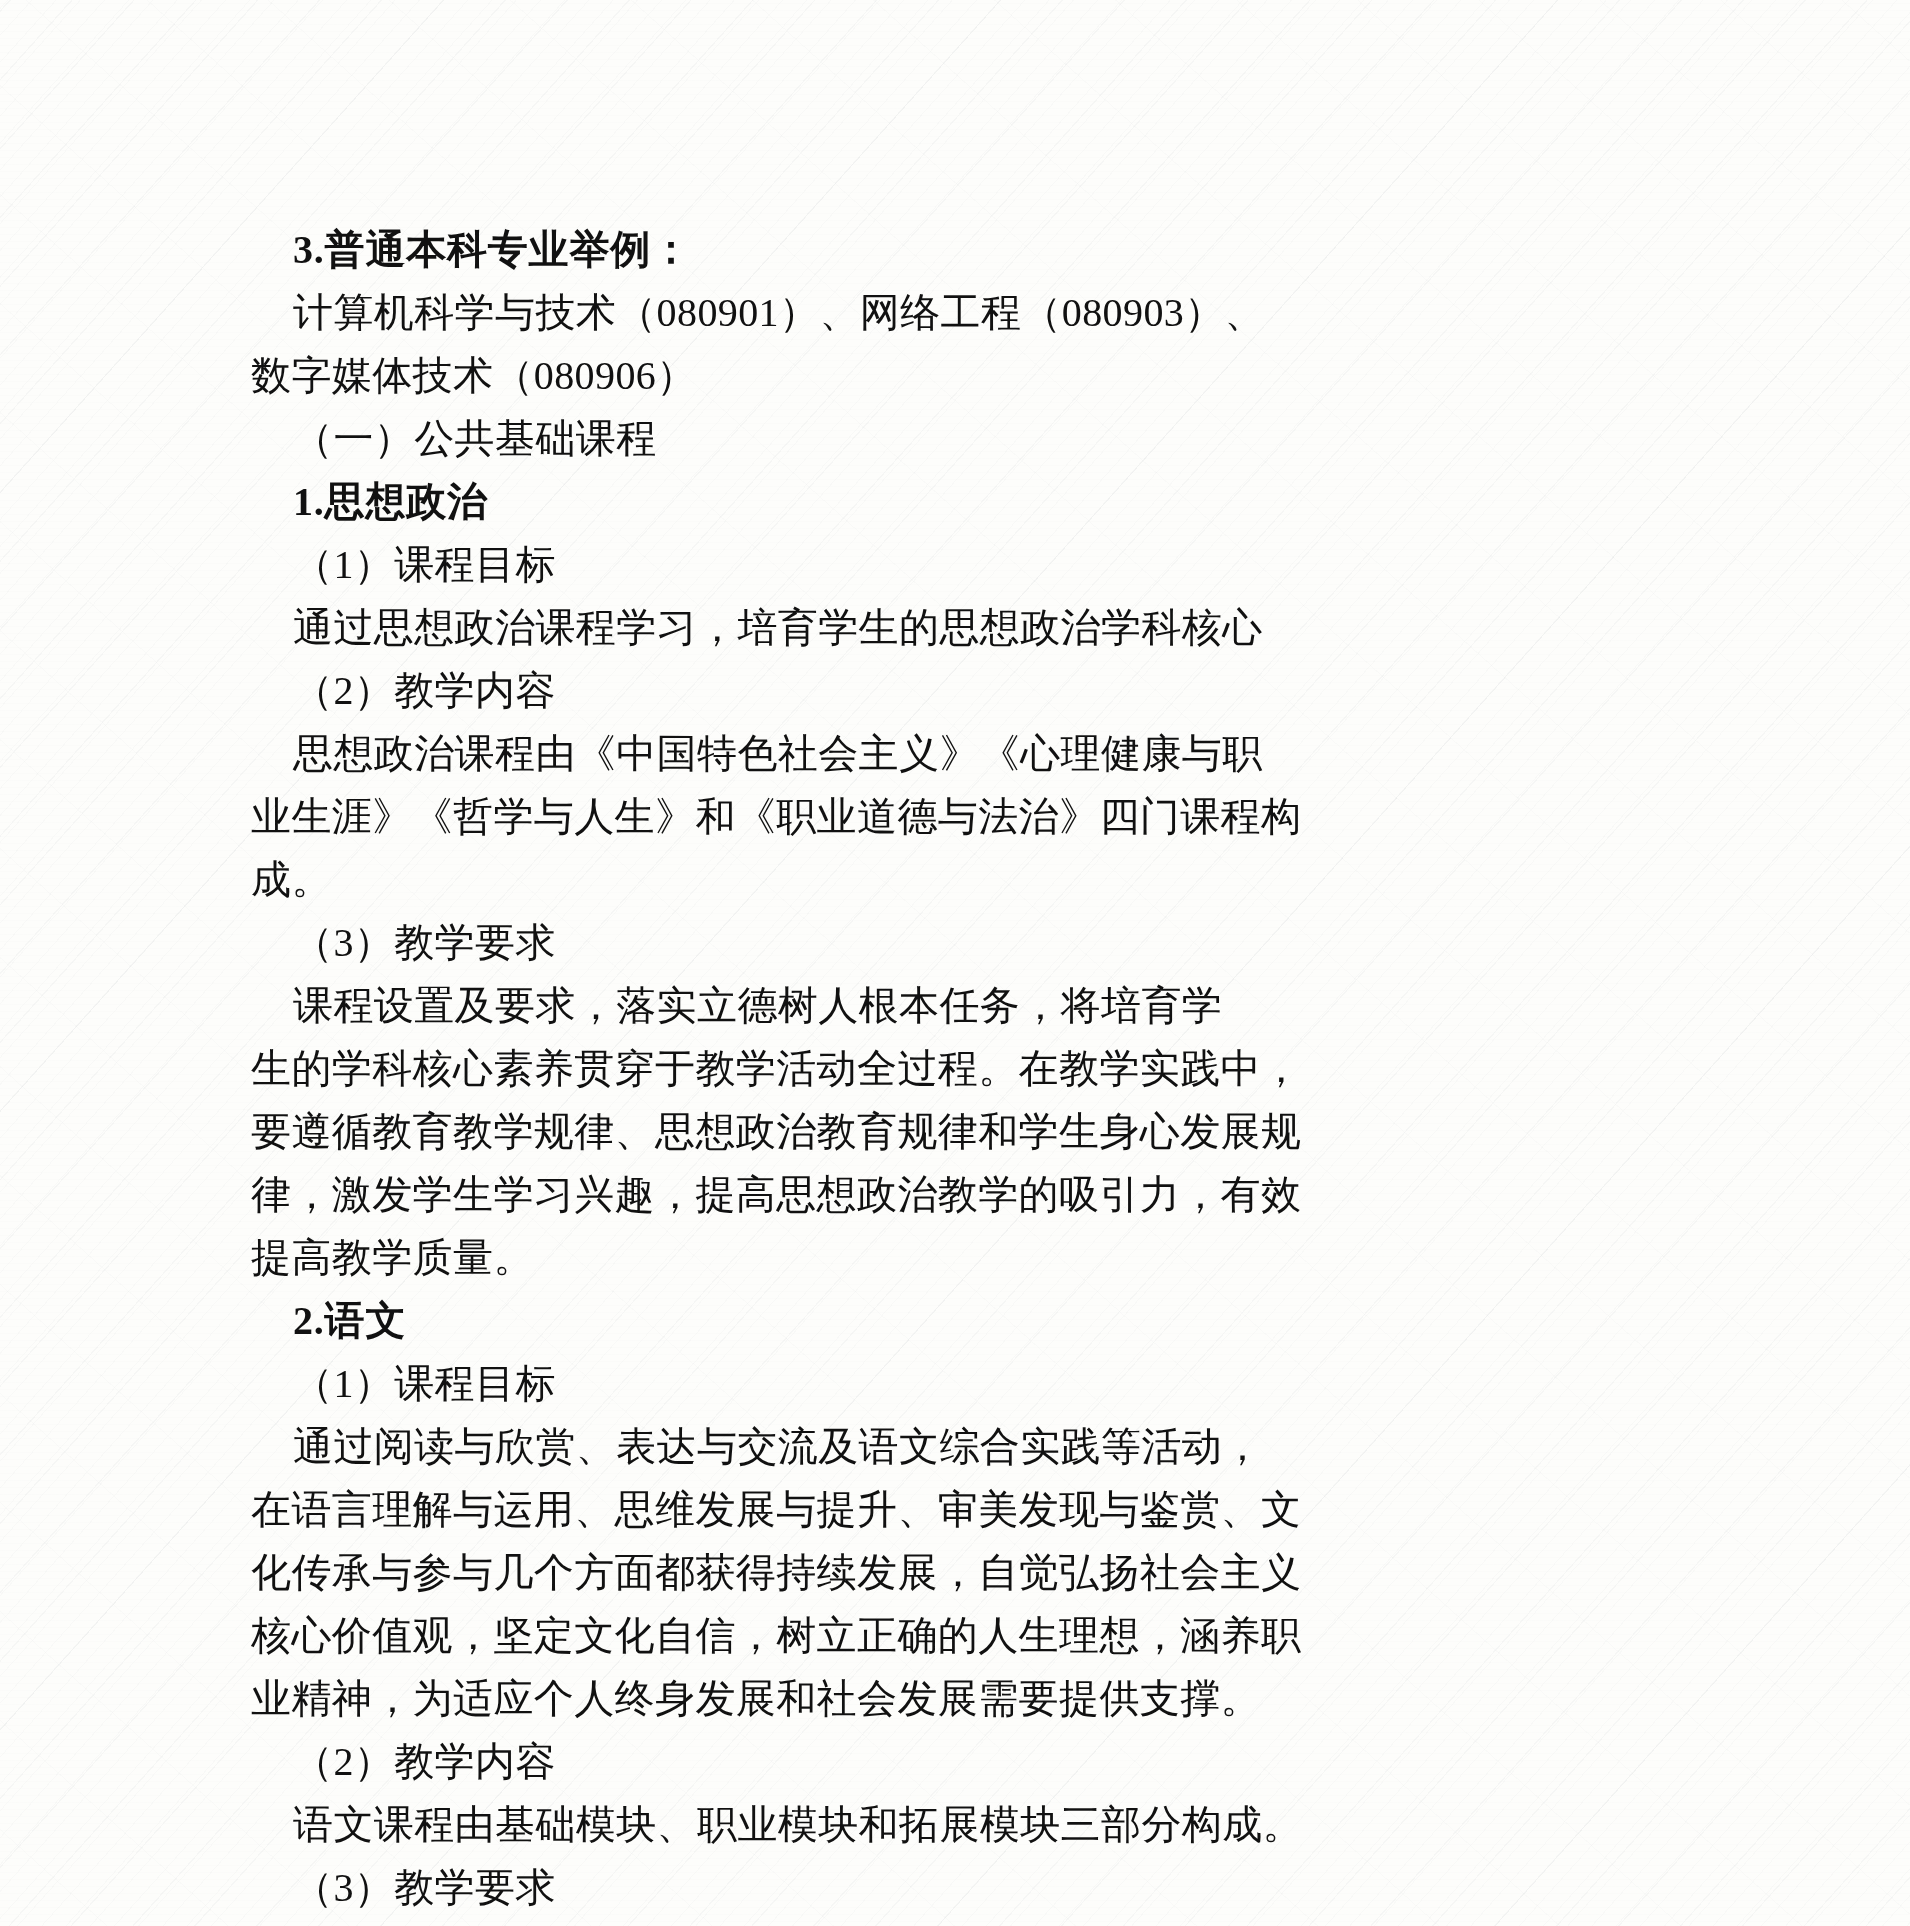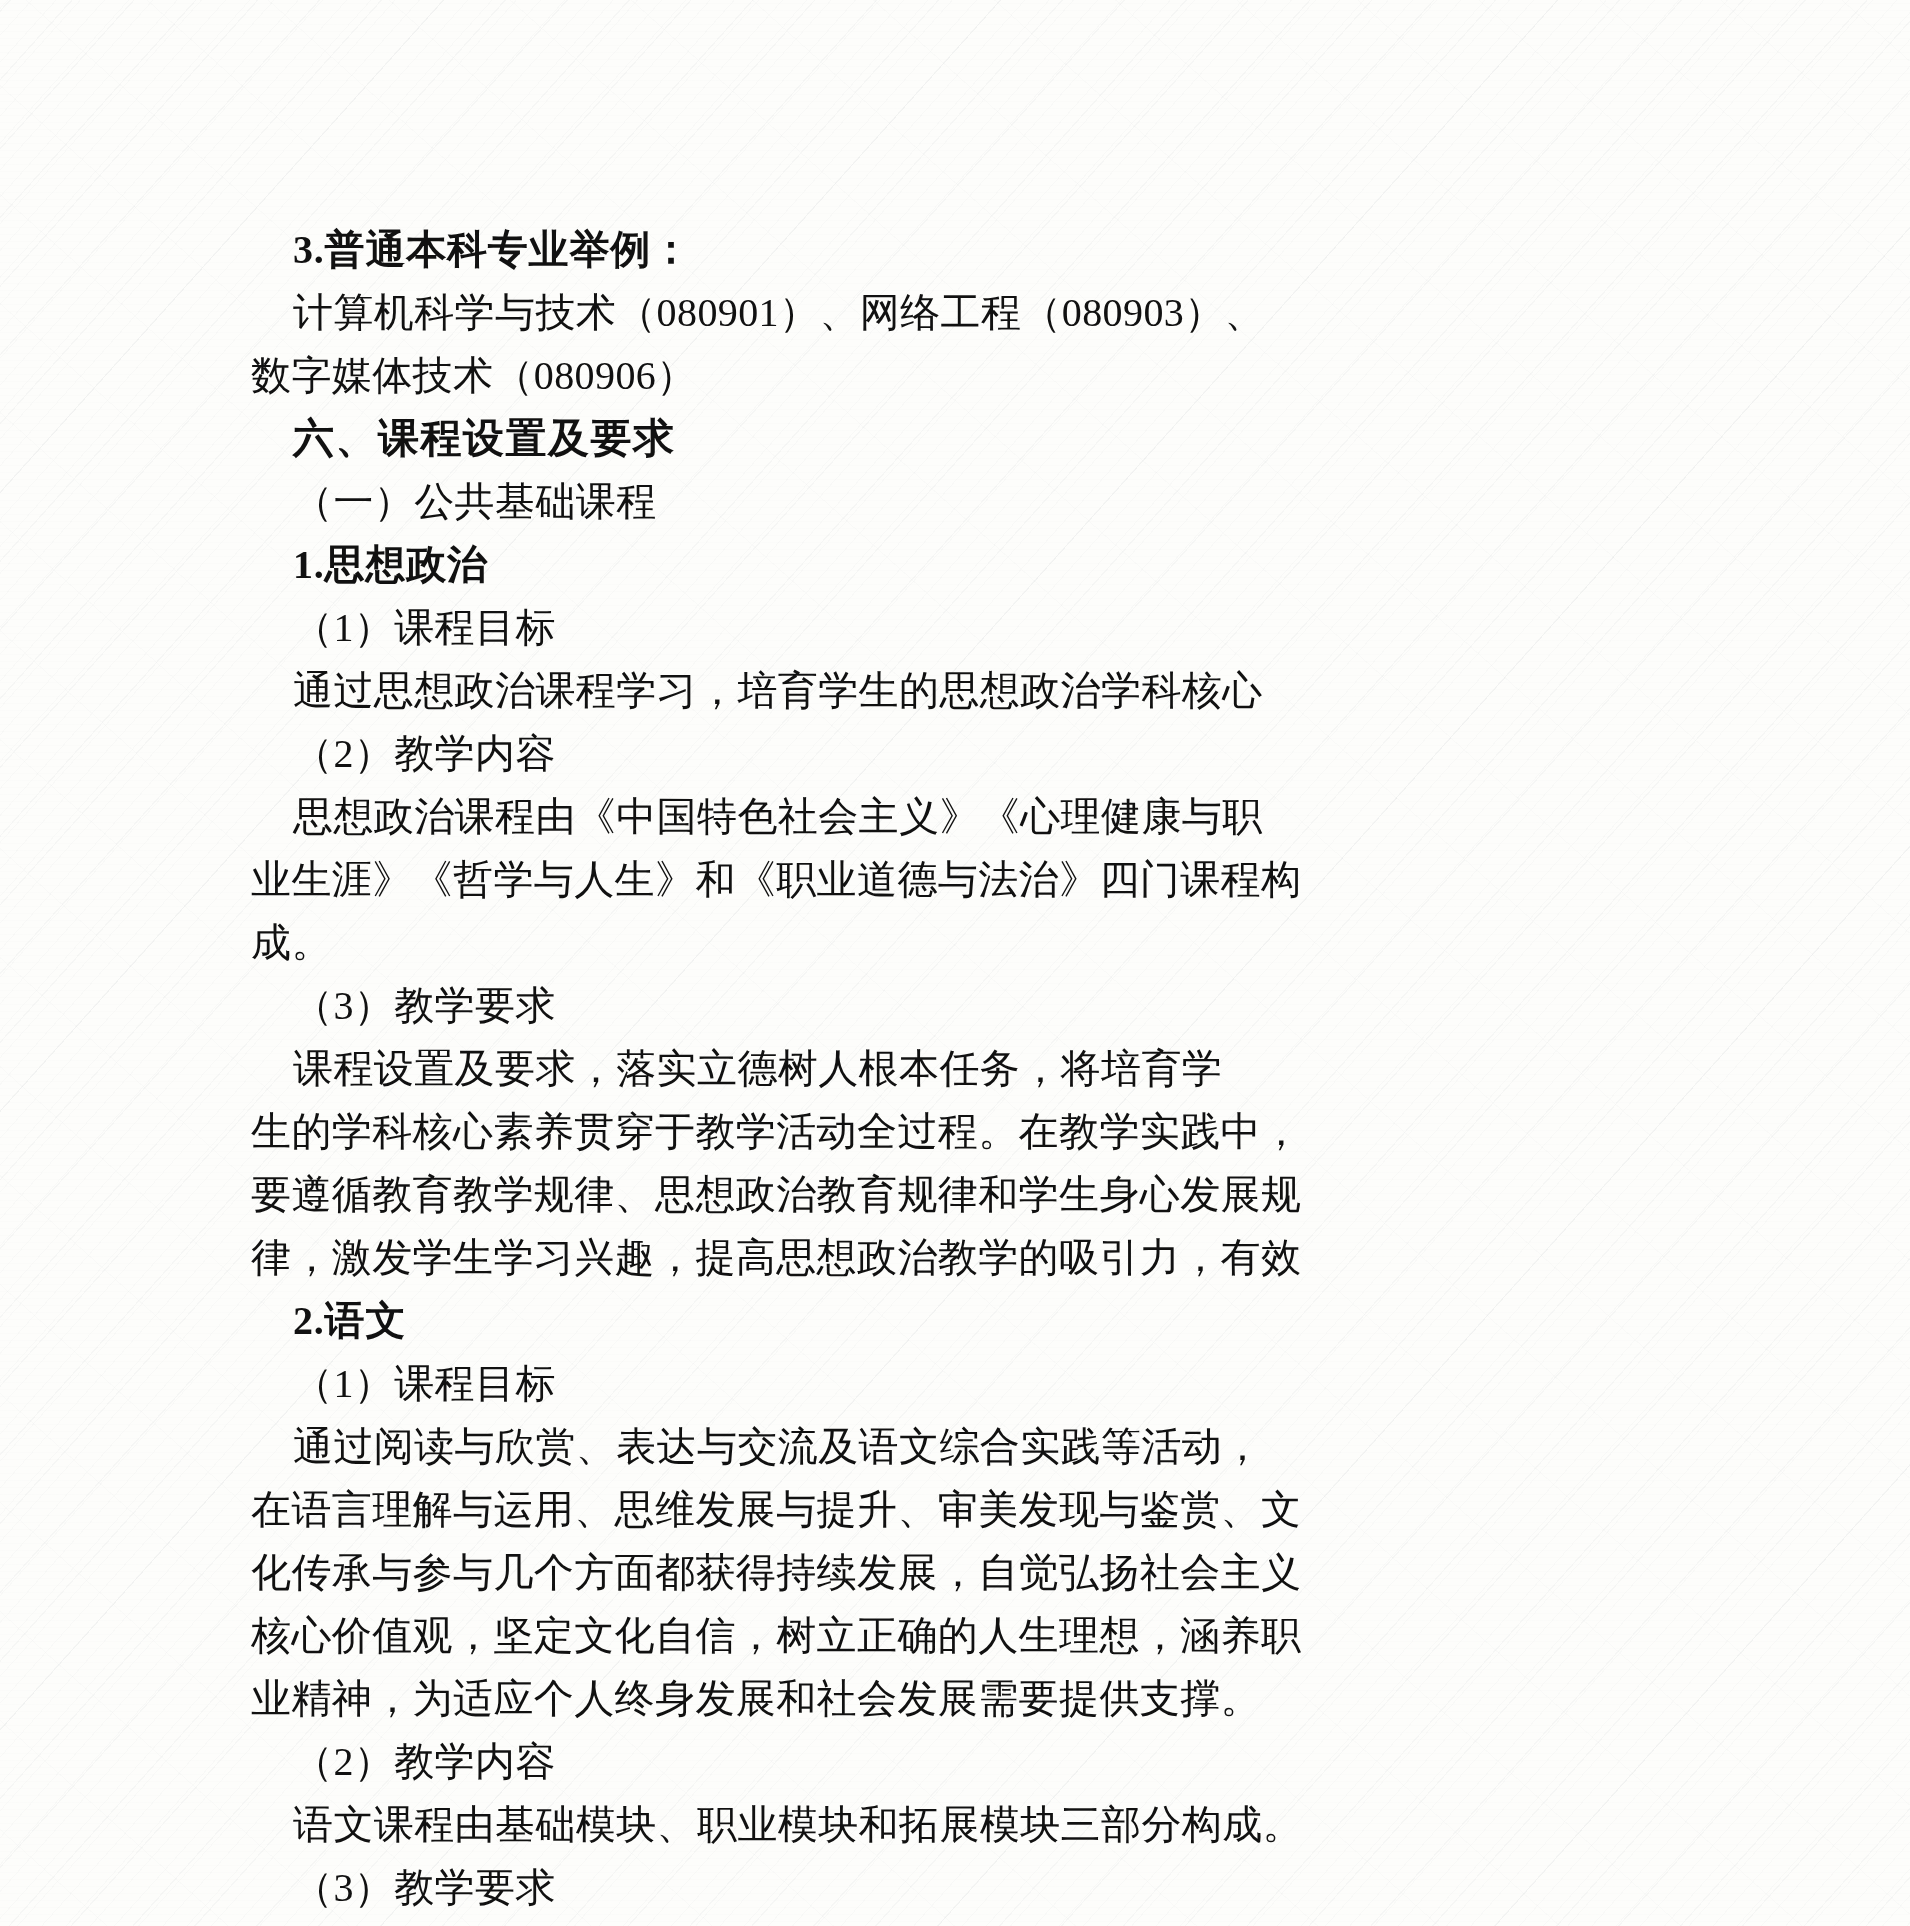--- a/index.html
+++ b/index.html
@@ -90,34 +90,34 @@
 <body>
 
 <div class="page">
   <div class="texture"></div>
   <div class="texture2"></div>
 
   <div class="content">
     <p class="heading">3.普通本科专业举例：</p>
     <p class="indent">计算机科学与技术（080901）、网络工程（080903）、</p>
     <p>数字媒体技术（080906）</p>
-    <p class="heading-major">六、课程设置及要求</p>
     <p class="indent">（一）公共基础课程</p>
     <p class="heading">1.思想政治</p>
     <p class="indent">（1）课程目标</p>
     <p class="indent">通过思想政治课程学习，培育学生的思想政治学科核心</p>
     <p class="indent">（2）教学内容</p>
     <p class="indent">思想政治课程由《中国特色社会主义》《心理健康与职</p>
     <p>业生涯》《哲学与人生》和《职业道德与法治》四门课程构</p>
     <p>成。</p>
     <p class="indent">（3）教学要求</p>
     <p class="indent">课程设置及要求，落实立德树人根本任务，将培育学</p>
     <p>生的学科核心素养贯穿于教学活动全过程。在教学实践中，</p>
     <p>要遵循教育教学规律、思想政治教育规律和学生身心发展规</p>
     <p>律，激发学生学习兴趣，提高思想政治教学的吸引力，有效</p>
+    <p>提高教学质量。</p>
     <p class="heading">2.语文</p>
     <p class="indent">（1）课程目标</p>
     <p class="indent">通过阅读与欣赏、表达与交流及语文综合实践等活动，</p>
     <p>在语言理解与运用、思维发展与提升、审美发现与鉴赏、文</p>
     <p>化传承与参与几个方面都获得持续发展，自觉弘扬社会主义</p>
     <p>核心价值观，坚定文化自信，树立正确的人生理想，涵养职</p>
     <p>业精神，为适应个人终身发展和社会发展需要提供支撑。</p>
     <p class="indent">（2）教学内容</p>
     <p class="indent">语文课程由基础模块、职业模块和拓展模块三部分构成。</p>
     <p class="indent">（3）教学要求</p>

